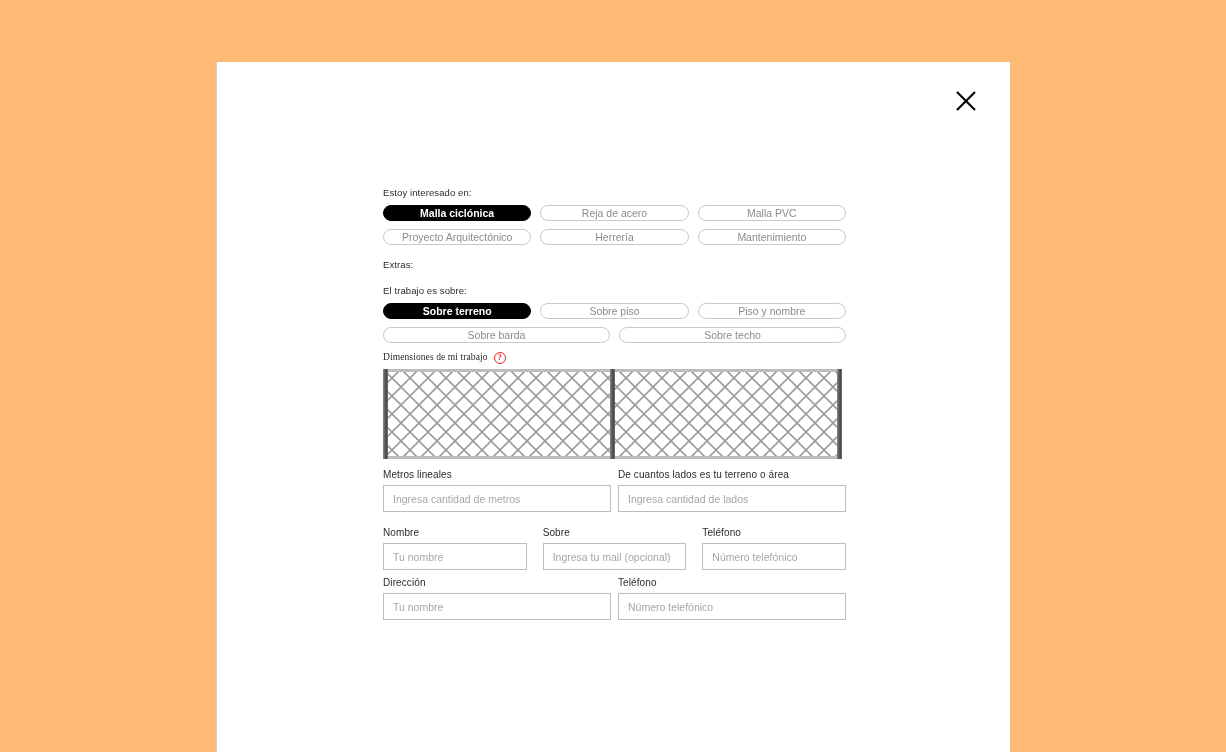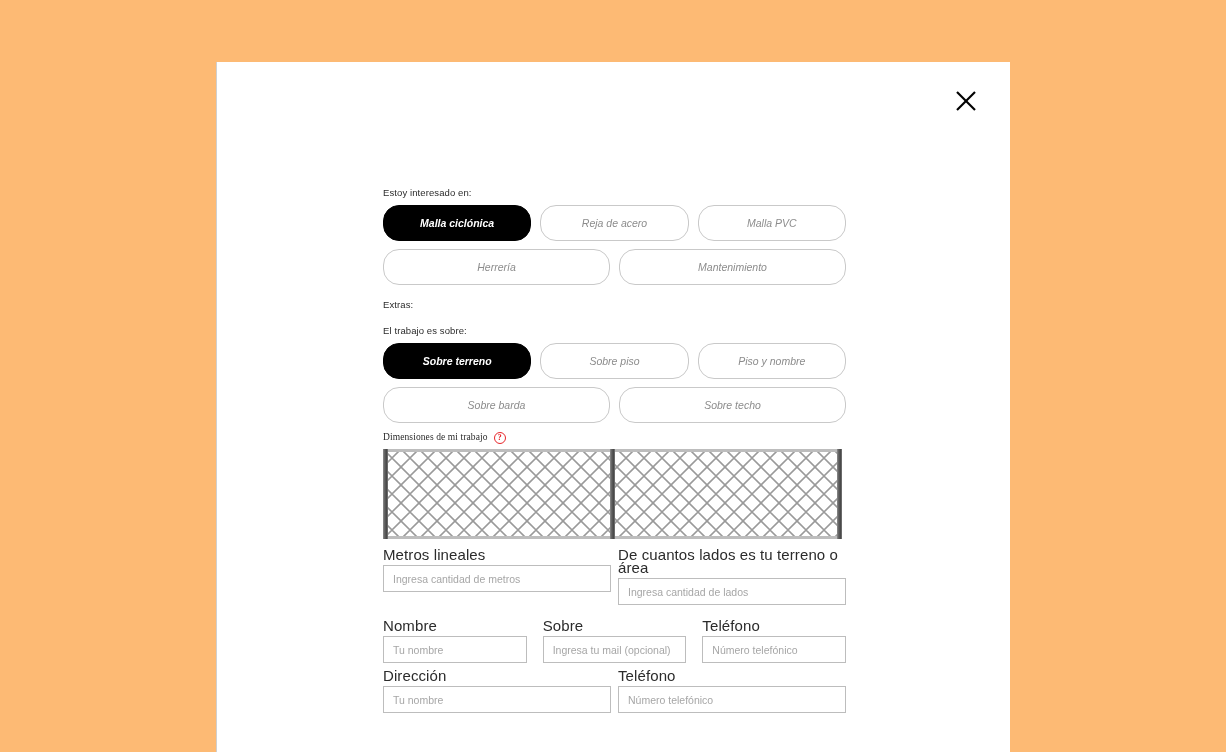--- a/index.html
+++ b/index.html
@@ -62,35 +62,34 @@
   }
 
   .pill-row {
     display: flex;
     gap: 9px;
     margin-bottom: 8px;
   }
 
   .pill {
     flex: 1 1 0;
-    height: 36px;
+    height: 16px;
     border-radius: 16px;
     border: 1px solid #c9c9c9;
     background: #ffffff;
     color: #8c8c8c;
     font-family: "Liberation Sans", sans-serif;
     font-size: 10.5px;
     line-height: 1;
     display: flex;
     align-items: center;
     justify-content: center;
     cursor: pointer;
     white-space: nowrap;
     padding: 0 4px;
-    font-style: italic;
   }
 
   .pill.selected {
     background: #000000;
     border-color: #000000;
     color: #ffffff;
     font-weight: bold;
   }
 
   .pill.wide { flex: 1 1 0; }
@@ -147,21 +146,21 @@
   #fence .post.right { left: 454px; }
 
   .field-row {
     display: flex;
     gap: 7px;
     margin-bottom: 4px;
   }
   .field-col { display: flex; flex-direction: column; flex: 1 1 0; }
 
   .field-label {
-    font-size: 15px;
+    font-size: 10px;
     color: #2b2b2b;
     line-height: 13px;
     margin-bottom: 4px;
     letter-spacing: .1px;
   }
 
   .text-input {
     height: 27px;
     border: 1px solid #bdbdbd;
     background: #ffffff;
@@ -195,20 +194,21 @@
     <div id="form">
 
       <div>
         <div class="group-label">Estoy interesado en:</div>
         <div class="pill-row">
           <button class="pill selected">Malla ciclónica</button>
           <button class="pill">Reja de acero</button>
           <button class="pill">Malla PVC</button>
         </div>
         <div class="pill-row">
+          <button class="pill">Proyecto Arquitectónico</button>
           <button class="pill">Herrería</button>
           <button class="pill">Mantenimiento</button>
         </div>
       </div>
 
       <div class="section-gap">
         <div class="group-label">Extras:</div>
       </div>
 
       <div class="section-gap">

